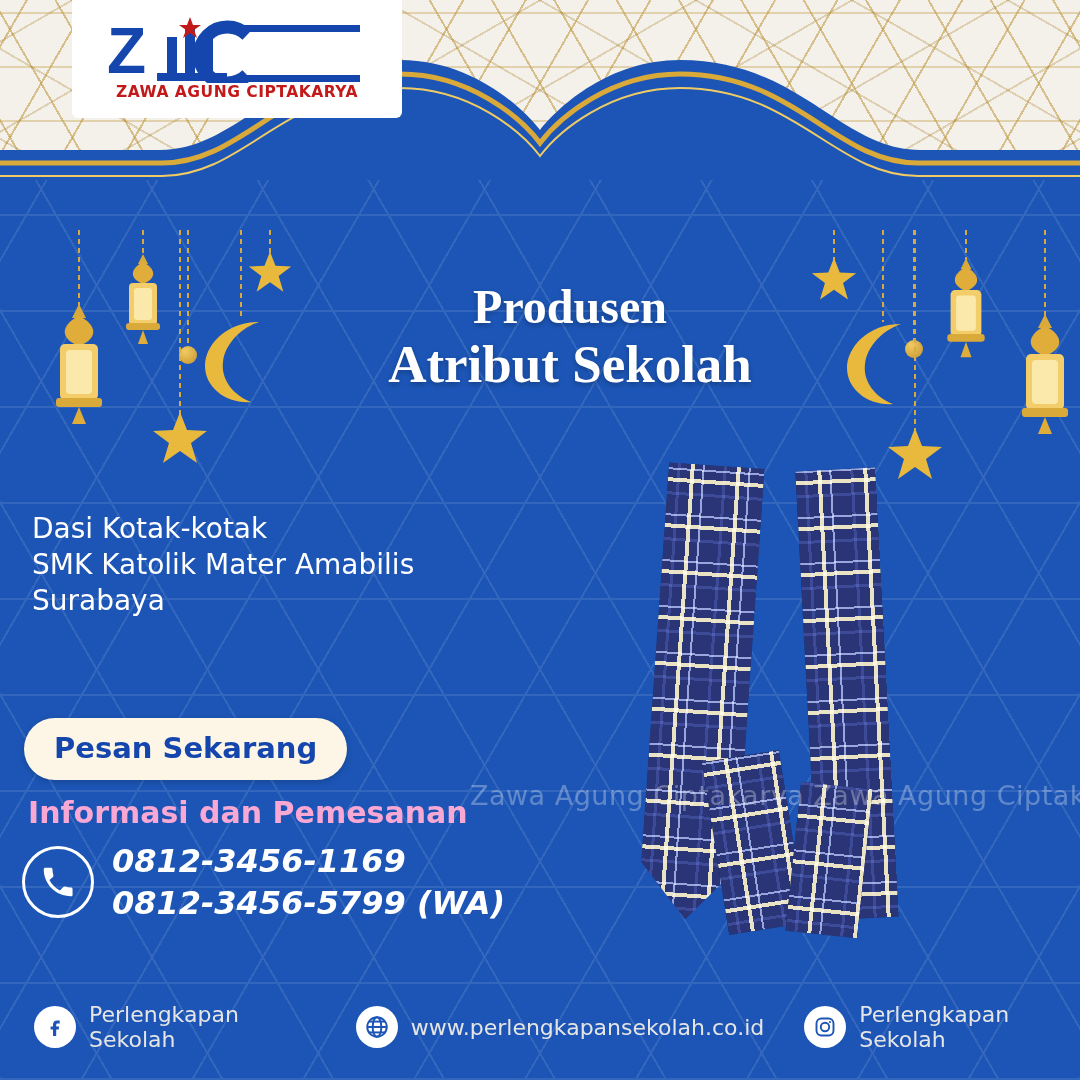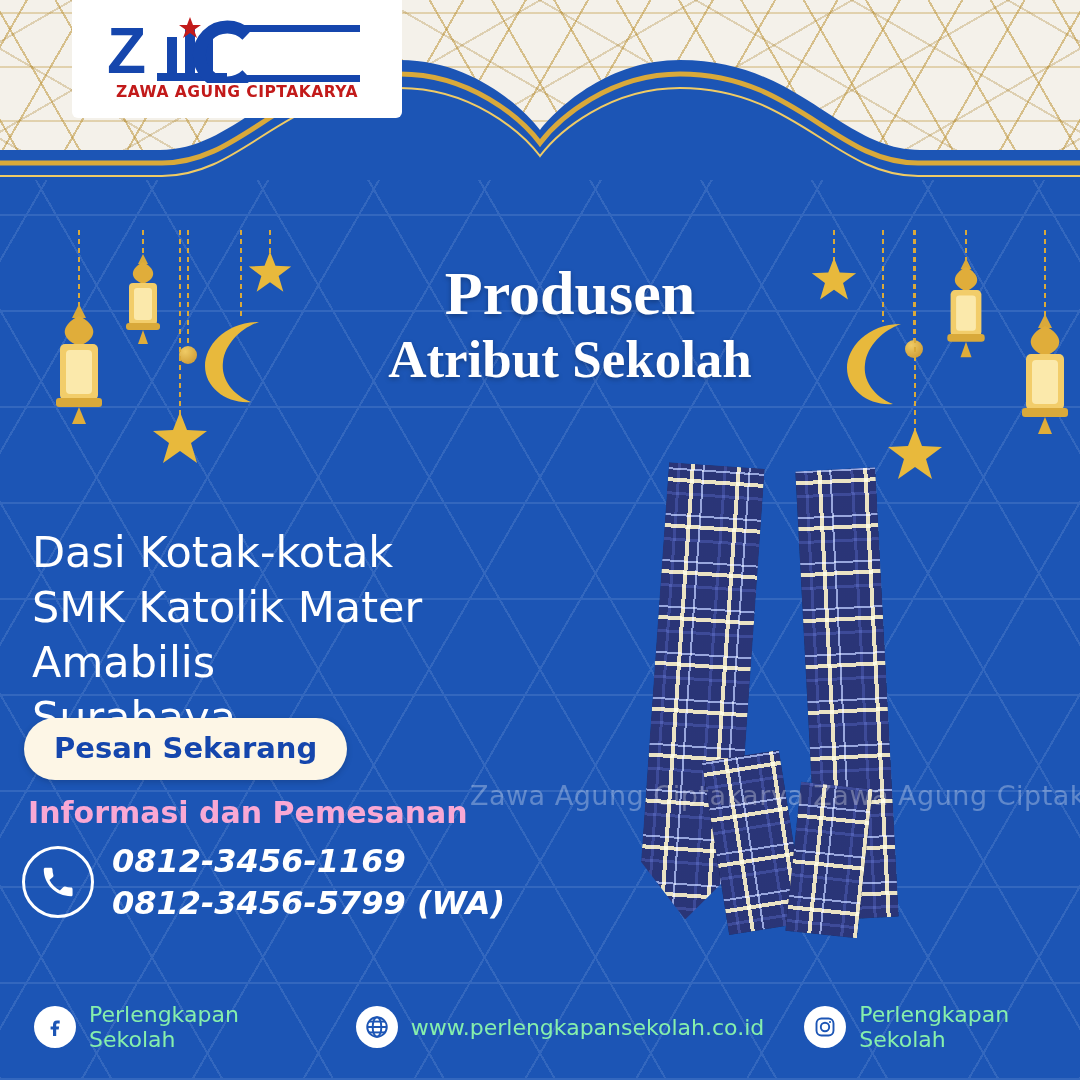--- a/index.html
+++ b/index.html
@@ -101,28 +101,28 @@
 
   
   .headline {
     position: absolute; left: 300px; top: 258px; width: 540px;
     text-align: center; z-index: 8;
     color: #ffffff;
     font-family: "Liberation Serif", serif;
     font-weight: bold;
     text-shadow: 0 2px 5px rgba(0,0,0,.28);
   }
-  .headline .l1 { font-size: 62px; line-height: 1.15; }
+  .headline .l1 { font-size: 48px; line-height: 1.15; margin-top: 21px; }
   .headline .l2 { font-size: 53px; line-height: 1.15; }
 
   
   .product-desc {
-    position: absolute; left: 32px; top: 525px; width: 520px; z-index: 8;
+    position: absolute; left: 32px; top: 511px; width: 520px; z-index: 8;
     color: #ffffff;
-    font-size: 43px;
+    font-size: 28px;
     line-height: 1.28;
     font-family: "DejaVu Sans", sans-serif;
   }
 
   
   .cta {
     position: absolute; left: 24px; top: 718px;
     padding: 13px 30px 15px 30px;
     background: #fdf6e6;
     border-radius: 34px;
@@ -153,21 +153,21 @@
     flex: 0 0 auto;
   }
   .contact-lines { color: #fff; font-family: "DejaVu Sans", sans-serif; }
   .contact-lines .cu { font-size: 23px; font-weight: bold; letter-spacing: .5px; }
   .contact-lines .num { font-size: 32px; font-weight: bold; line-height: 1.32; font-style: italic; }
 
   
   .social-bar {
     position: absolute; left: 0; bottom: 28px; width: 1080px;
     display: flex; align-items: center; z-index: 10;
-    color: #86efac; font-size: 22px;
+    color: #e5e5e5; font-size: 22px;
     font-family: "DejaVu Sans", sans-serif;
   }
   .social-item { display: flex; align-items: center; gap: 13px; }
   .si-fb { margin-left: 34px; }
   .si-web { margin-left: 46px; }
   .si-ig { margin-left: 40px; }
   .circle-icon {
     width: 42px; height: 42px; border-radius: 50%;
     background: #ffffff; color: #1c55b5;
     display: flex; align-items: center; justify-content: center;

